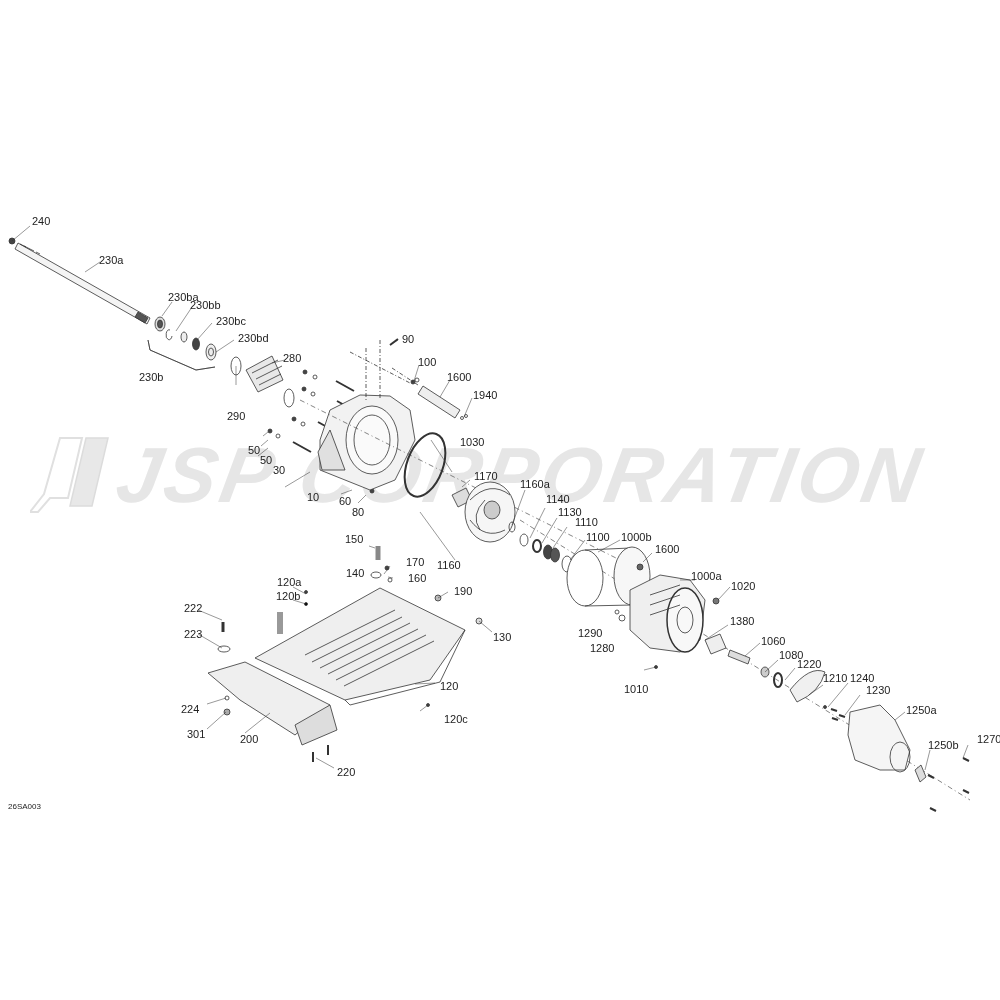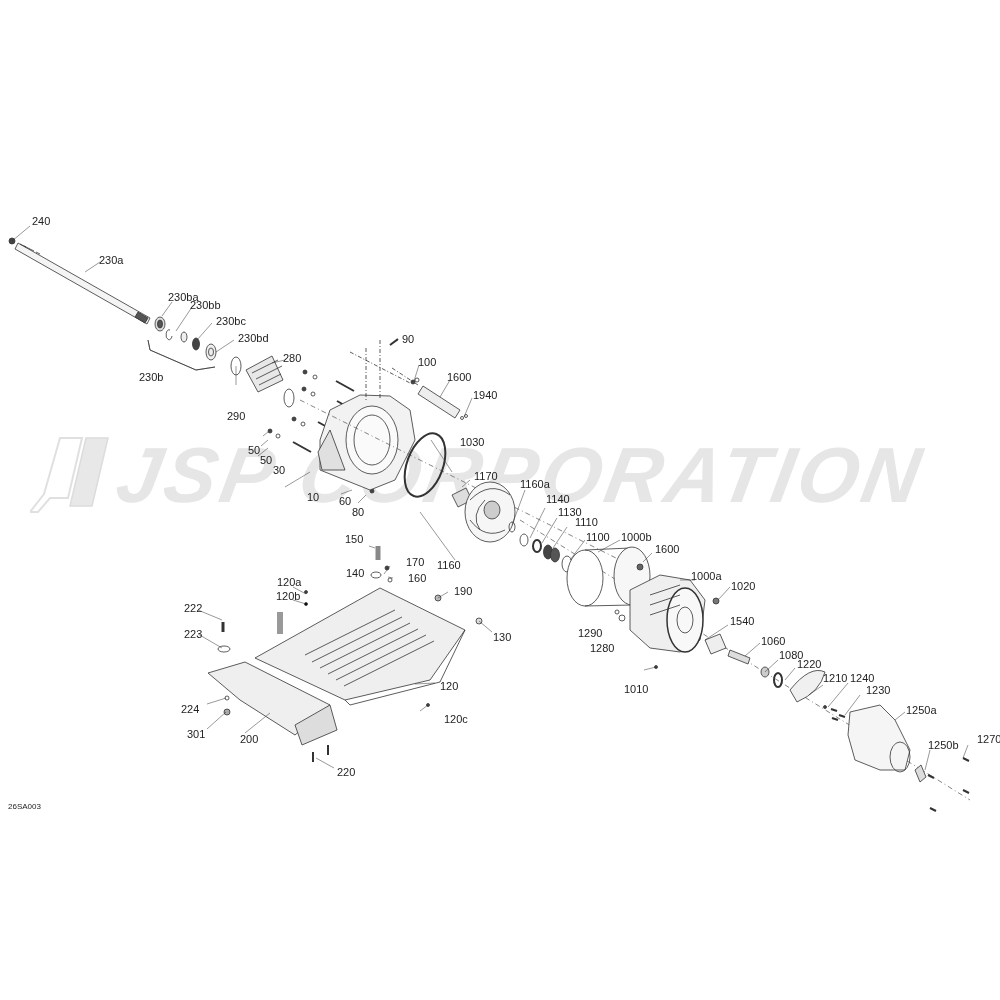--- a/index.html
+++ b/index.html
@@ -244,21 +244,21 @@
   <span class="lbl" style="left:558px;top:507px">1130</span>
   <span class="lbl" style="left:575px;top:517px">1110</span>
   <span class="lbl" style="left:586px;top:532px">1100</span>
   <span class="lbl" style="left:621px;top:532px">1000b</span>
   <span class="lbl" style="left:437px;top:560px">1160</span>
   <span class="lbl" style="left:655px;top:544px">1600</span>
   <span class="lbl" style="left:691px;top:571px">1000a</span>
   <span class="lbl" style="left:731px;top:581px">1020</span>
   <span class="lbl" style="left:578px;top:628px">1290</span>
   <span class="lbl" style="left:590px;top:643px">1280</span>
-  <span class="lbl" style="left:730px;top:616px">1540</span>
+  <span class="lbl" style="left:730px;top:616px">1380</span>
   <span class="lbl" style="left:761px;top:636px">1060</span>
   <span class="lbl" style="left:779px;top:650px">1080</span>
   <span class="lbl" style="left:797px;top:659px">1220</span>
   <span class="lbl" style="left:624px;top:684px">1010</span>
   <span class="lbl" style="left:823px;top:673px">1210</span>
   <span class="lbl" style="left:850px;top:673px">1240</span>
   <span class="lbl" style="left:866px;top:685px">1230</span>
   <span class="lbl" style="left:906px;top:705px">1250a</span>
   <span class="lbl" style="left:928px;top:740px">1250b</span>
   <span class="lbl" style="left:977px;top:734px">1270</span>

